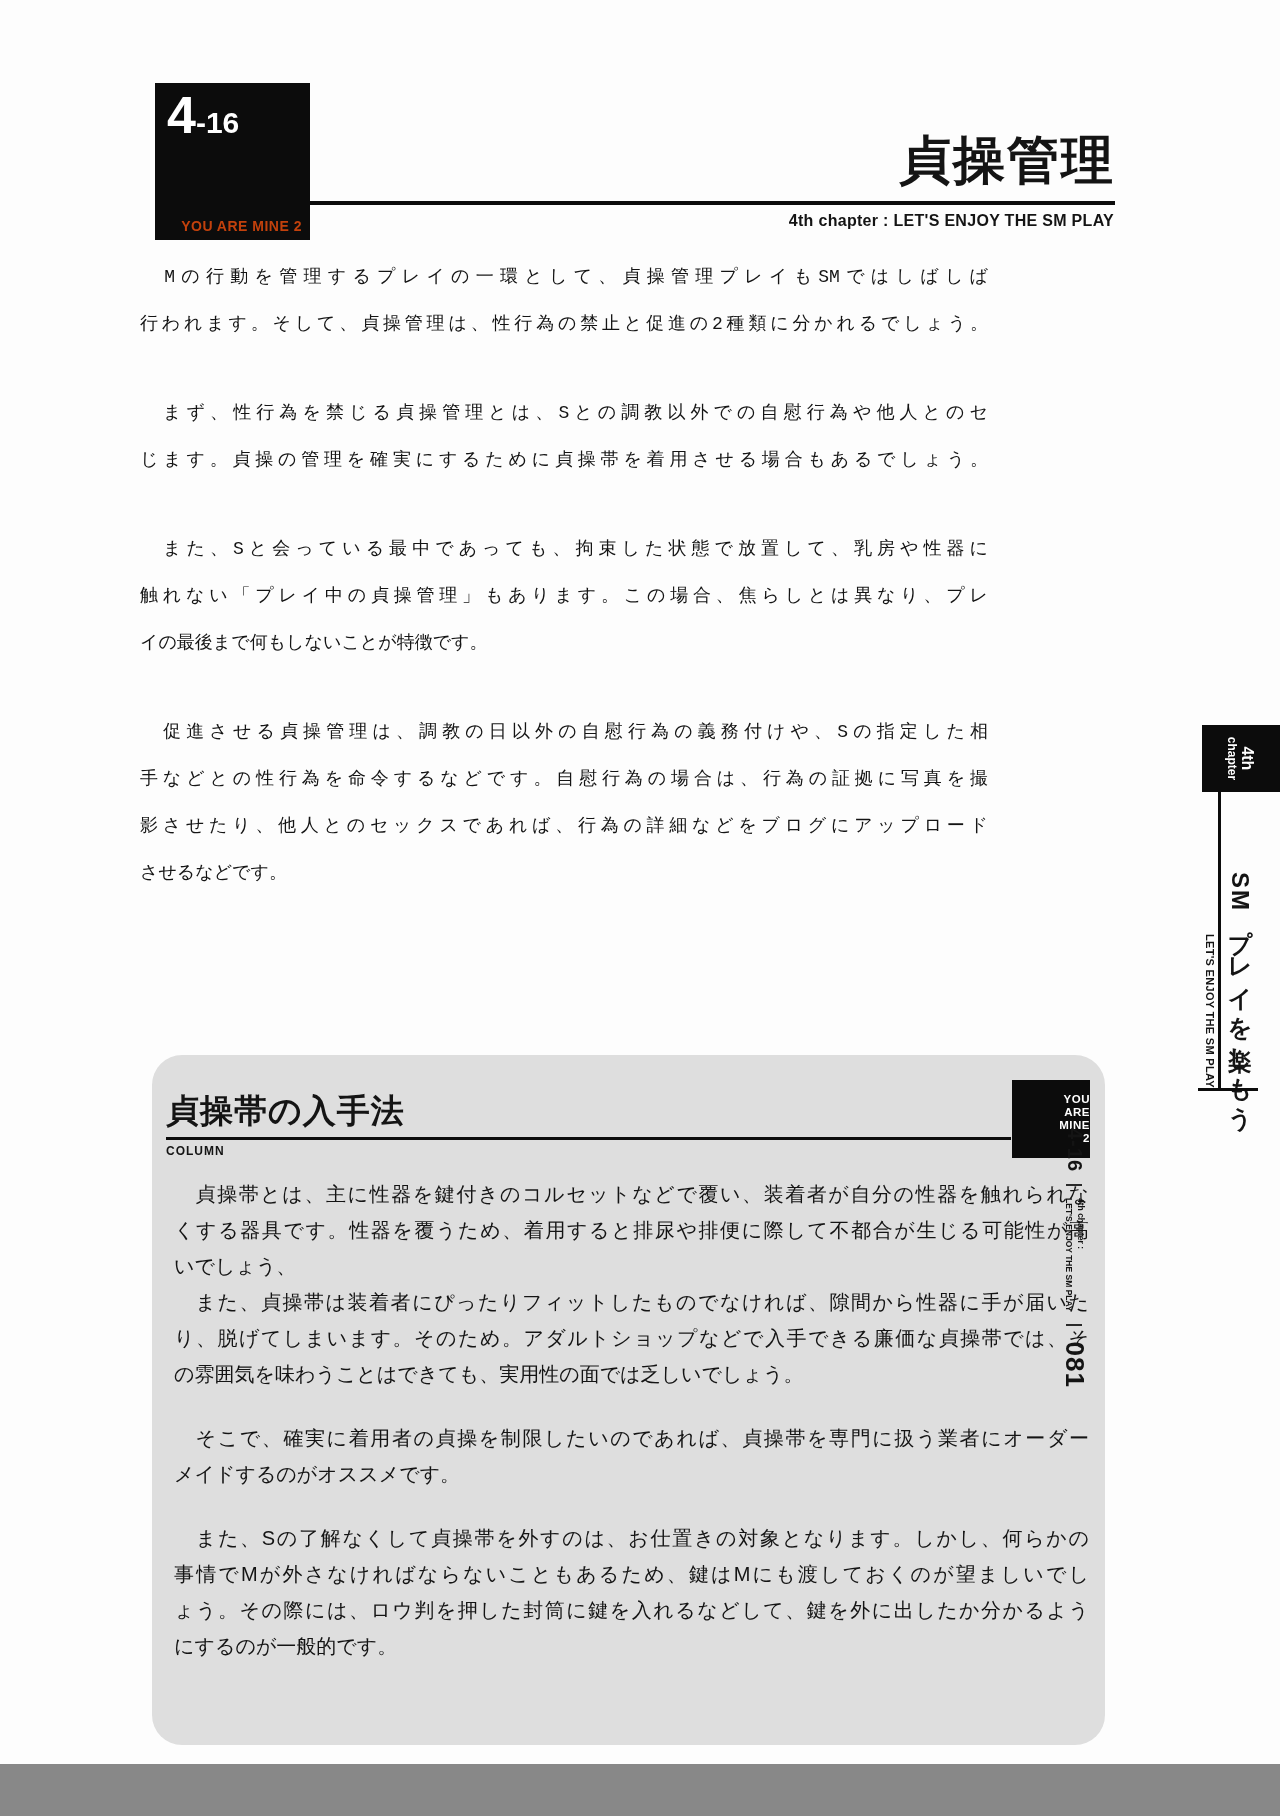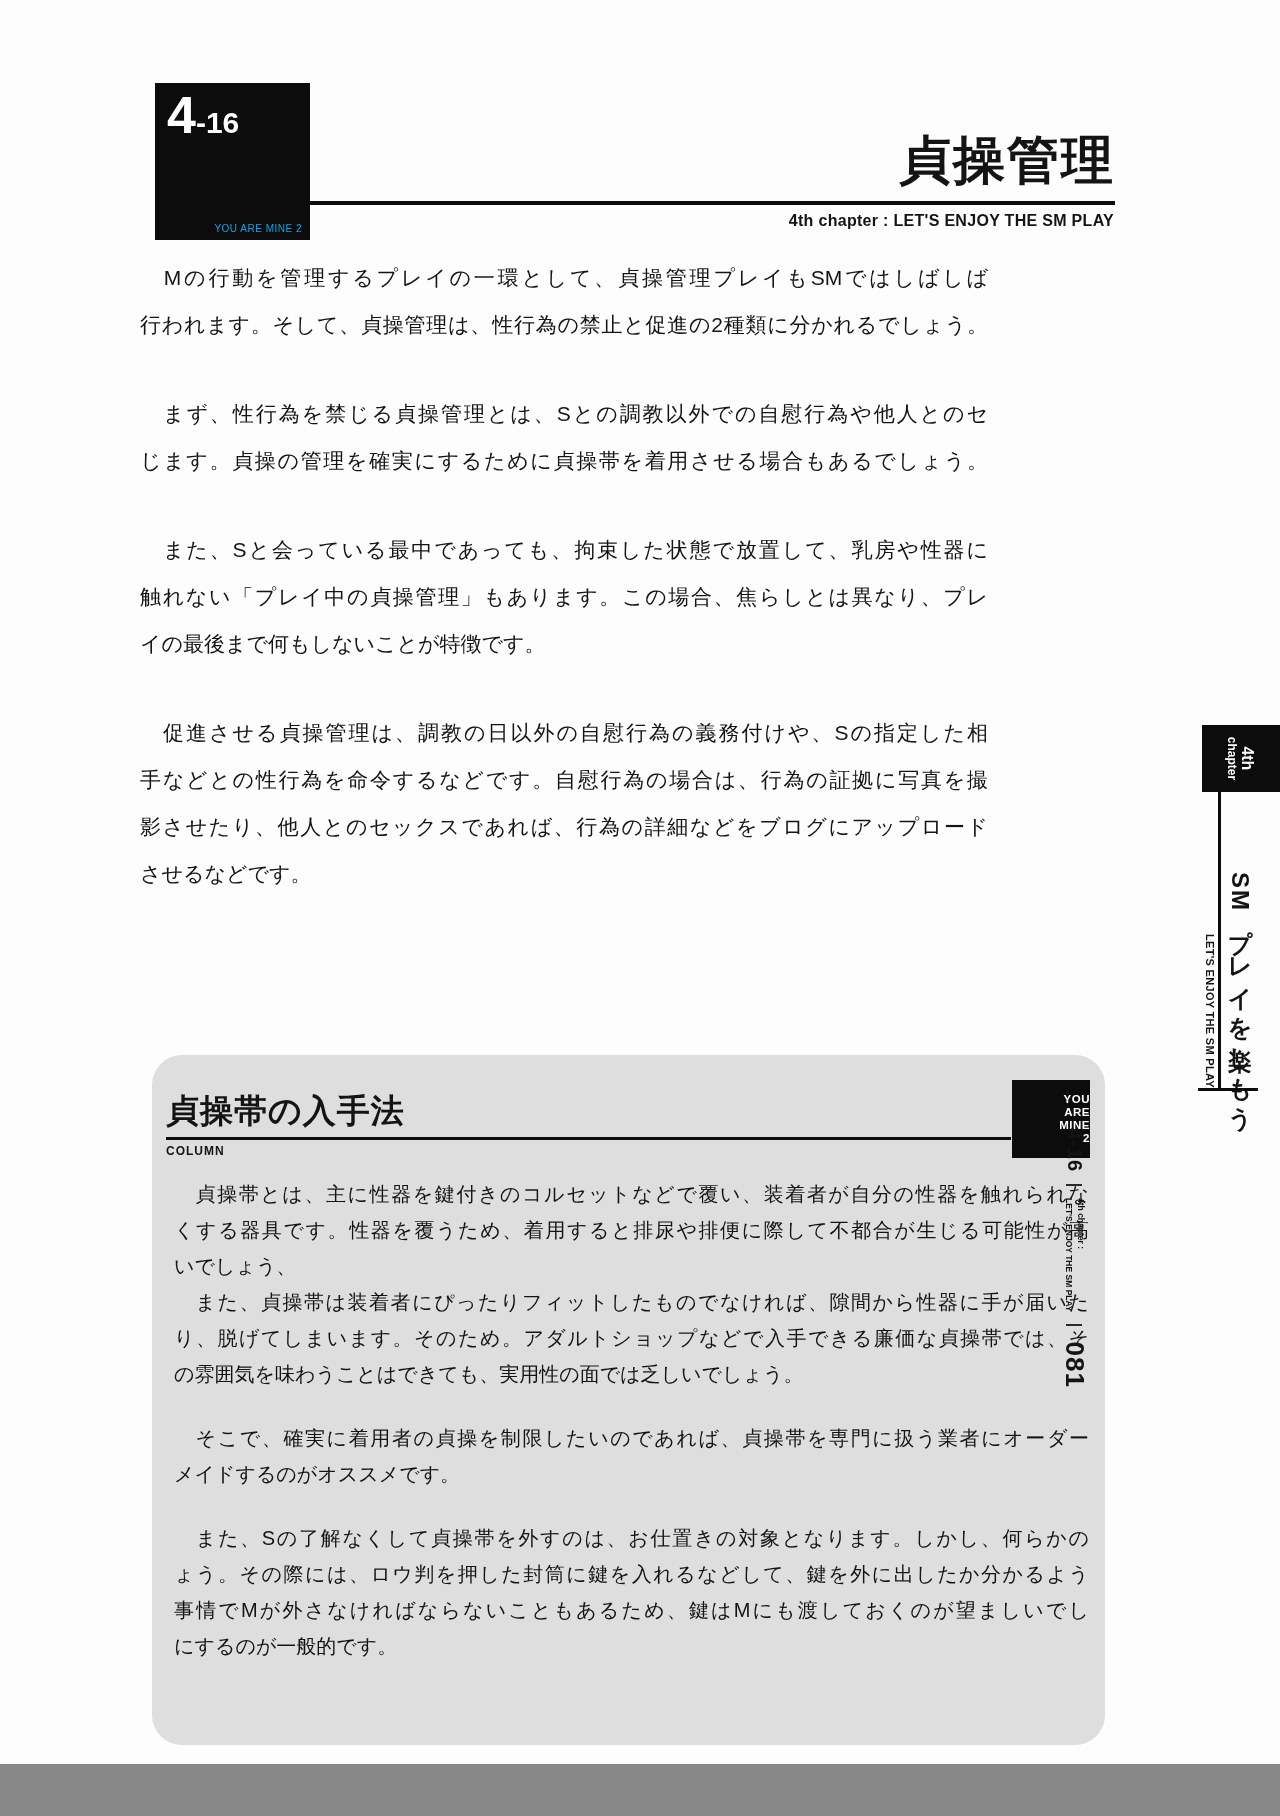--- a/index.html
+++ b/index.html
@@ -14,27 +14,27 @@
   .page{
     position:relative;width:1280px;height:1764px;background:var(--paper);
     margin:0 auto;overflow:hidden;color:var(--ink);
   }
 
   
   .sec-box{position:absolute;left:155px;top:83px;width:155px;height:157px;background:var(--box);}
   .sec-num{position:absolute;left:12px;top:6px;color:#fff;font-weight:bold;line-height:1;}
   .sec-num .big{font-size:52px;}
   .sec-num .small{font-size:30px;}
-  .series-label{position:absolute;right:8px;bottom:6px;color:#0ea5e9;font-size:10px;font-weight:normal;letter-spacing:.5px;}
+  .series-label{position:absolute;right:8px;bottom:6px;color:#c2410c;font-size:14px;font-weight:bold;letter-spacing:.5px;}
   .header-rule{position:absolute;left:308px;top:201px;width:807px;height:4px;background:var(--box);}
   .page-title{position:absolute;right:165px;top:134px;font-size:52px;font-weight:900;letter-spacing:2px;line-height:1;}
   .chapter-caption{position:absolute;right:166px;top:212px;font-size:16px;font-weight:bold;letter-spacing:.3px;}
 
   
-  .main-text{position:absolute;left:140px;top:254px;width:848px;font-size:21px;line-height:47px;}
+  .main-text{position:absolute;left:140px;top:254px;width:848px;font-size:18px;line-height:47px;font-family:Liberation Mono, monospace;}
   .jline{text-align:justify;text-align-last:justify;}
   .jline.ragged{text-align-last:left;}
   .main-text .para + .para{margin-top:42px;}
 
   
   .column-box{position:absolute;left:152px;top:1055px;width:953px;height:690px;background:var(--panel);border-radius:30px;}
   .column-title{margin:36px 0 0 14px;font-size:33px;font-weight:900;letter-spacing:1px;line-height:1.2;}
   .column-rule{margin:6px 0 0 14px;width:845px;height:3px;background:var(--box);}
   .column-label{margin:4px 0 0 14px;font-size:12px;font-weight:bold;letter-spacing:1px;}
   .column-badge{position:absolute;left:860px;top:25px;width:78px;height:78px;background:var(--box);
@@ -121,22 +121,22 @@
           <div class="jline">　また、貞操帯は装着者にぴったりフィットしたものでなければ、隙間から性器に手が届いた</div>
           <div class="jline">り、脱げてしまいます。そのため。アダルトショップなどで入手できる廉価な貞操帯では、そ</div>
           <div class="jline ragged">の雰囲気を味わうことはできても、実用性の面では乏しいでしょう。</div>
         </div>
         <div class="para">
           <div class="jline">　そこで、確実に着用者の貞操を制限したいのであれば、貞操帯を専門に扱う業者にオーダー</div>
           <div class="jline ragged">メイドするのがオススメです。</div>
         </div>
         <div class="para">
           <div class="jline">　また、Sの了解なくして貞操帯を外すのは、お仕置きの対象となります。しかし、何らかの</div>
+          <div class="jline">事情でMが外さなければならないこともあるため、鍵はMにも渡しておくのが望ましいでし</div>
           <div class="jline">ょう。その際には、ロウ判を押した封筒に鍵を入れるなどして、鍵を外に出したか分かるよう</div>
-          <div class="jline">事情でMが外さなければならないこともあるため、鍵はMにも渡しておくのが望ましいでし</div>
           <div class="jline ragged">にするのが一般的です。</div>
         </div>
       </div>
   </div>
 
   <div class="chapter-box">
     <div class="rot">
       <span class="l1">4th</span>
       <span class="l2">chapter</span>
     </div>

